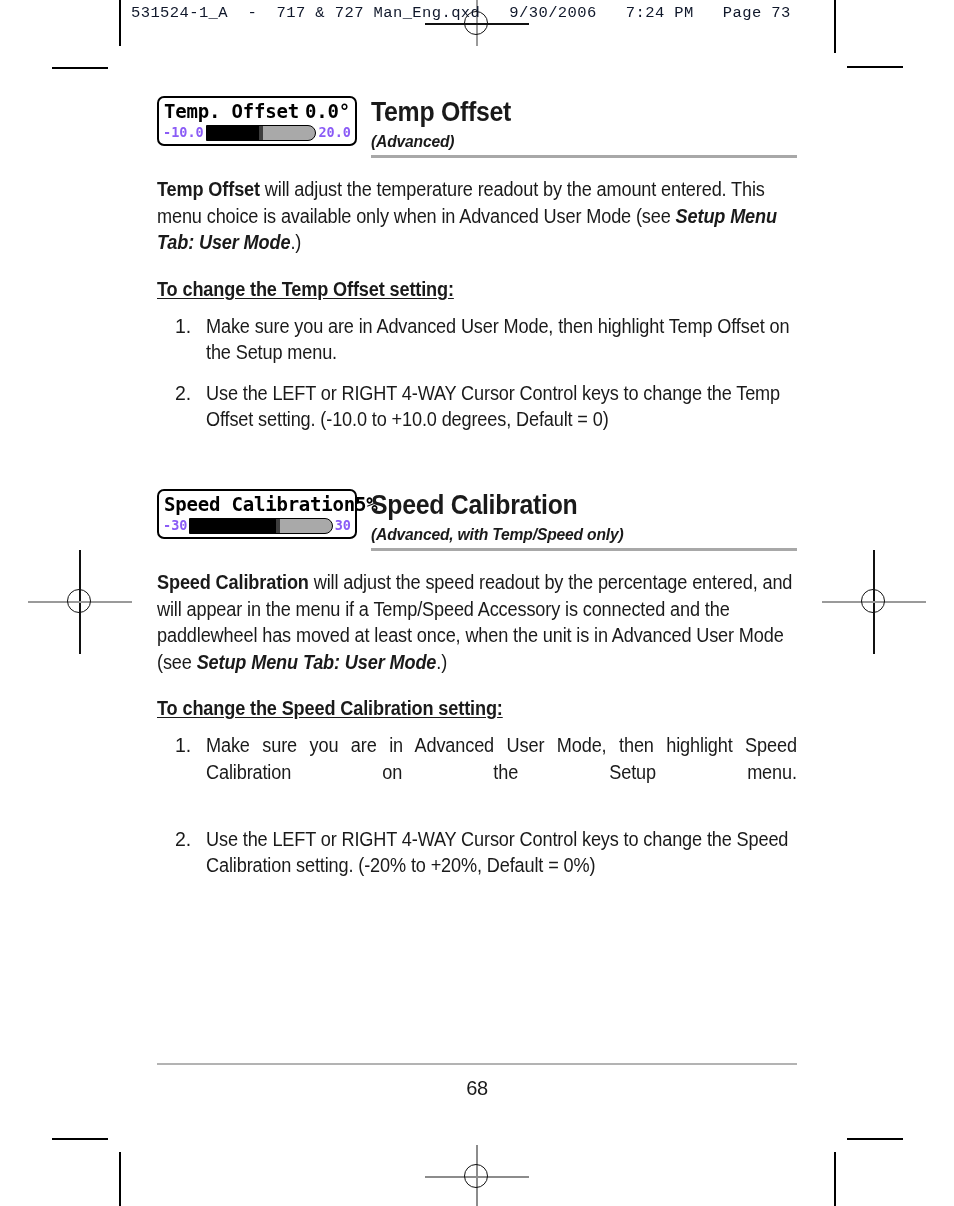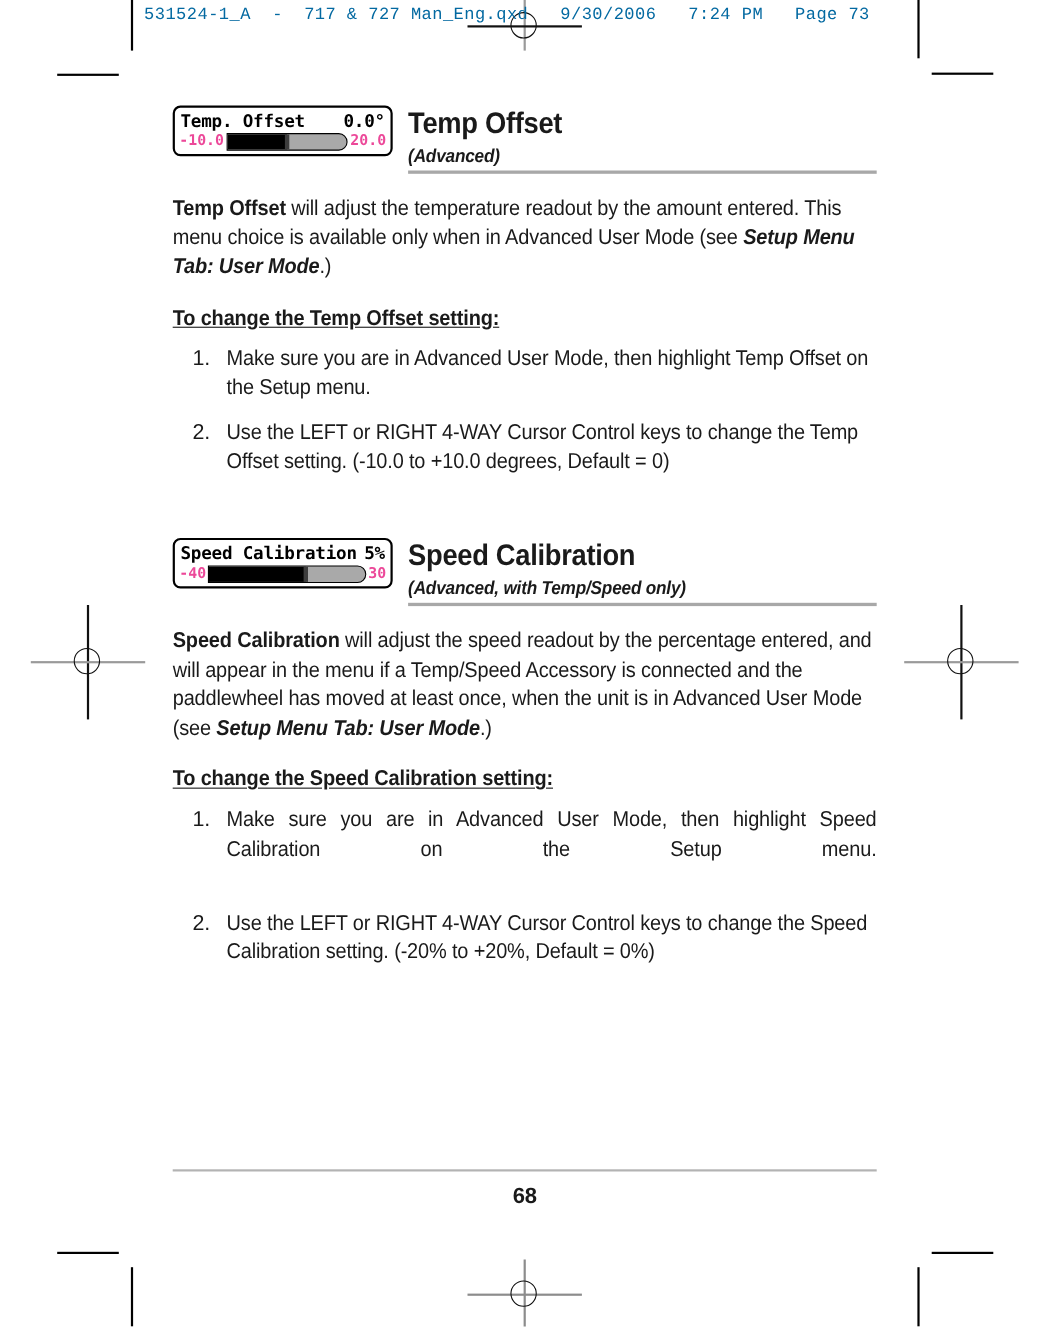--- a/index.html
+++ b/index.html
@@ -71,21 +71,21 @@
     background: #000;
   }
   #job-header {
     position: absolute;
     left: 131px;
     top: 4px;
     font-family: "Liberation Mono", "DejaVu Sans Mono", monospace;
     font-size: 15.5px;
     letter-spacing: 0.4px;
     white-space: pre;
-    color: #0369a1;
+    color: #0f172a;
   }
 
   
   #page-body {
     position: absolute;
     left: 157px;
     top: 96px;
     width: 640px;
   }
 
@@ -105,39 +105,39 @@
     border-radius: 7px;
     background: #ffffff;
     padding: 2px 3px 3px 3px;
     box-sizing: border-box;
     font-family: "DejaVu Sans Mono", monospace;
   }
   .lcd-row1 {
     display: flex;
     align-items: baseline;
     justify-content: space-between;
-    font-size: 16px;
+    font-size: 19px;
     font-weight: bold;
     letter-spacing: -0.2px;
     line-height: 1.25;
     padding: 0 2px;
     color: #000;
   }
   .lcd-title { white-space: pre; }
   .lcd-value { white-space: pre; font-weight: bold; }
   .lcd-row2 {
     display: flex;
     align-items: center;
     gap: 2px;
     padding: 1px 1px 0 1px;
   }
   .lcd-min, .lcd-max {
     font-size: 13.5px;
     font-weight: bold;
-    color: #ec4899;
+    color: #8b5cf6;
     white-space: pre;
     line-height: 1;
   }
   .lcd-bar {
     position: relative;
     flex: 1 1 auto;
     height: 16px;
     border: 1.5px solid #000;
     border-radius: 0 8px 8px 0;
     background: #a9a9a9;
@@ -249,21 +249,20 @@
     display: inline-block;
     width: 100%;
   }
 
   
   #footer {
     position: absolute;
     left: 157px;
     top: 1063px;
     width: 640px;
-    font-weight: bold;
   }
   #footer .foot-rule {
     height: 2px;
     background: #b3b3b3;
   }
   #footer .foot-num {
     margin-top: 12px;
     text-align: center;
     font-size: 20px;
     letter-spacing: -0.3px;
@@ -356,21 +355,21 @@
 
   <div class="section">
     <div class="sec-top">
 
       <div class="lcd">
         <div class="lcd-row1">
           <span class="lcd-title">Speed Calibration</span>
           <span class="lcd-value">5%</span>
         </div>
         <div class="lcd-row2">
-          <span class="lcd-min">-40</span>
+          <span class="lcd-min">-30</span>
           <span class="lcd-bar">
             <span class="lcd-fill" style="width: 62%;"></span>
             <span class="lcd-thumb" style="left: calc(62% - 2px);"></span>
           </span>
           <span class="lcd-max">30</span>
         </div>
       </div>
 
       <div class="heading-wrap">
         <h1 class="sec-title">Speed Calibration</h1>

